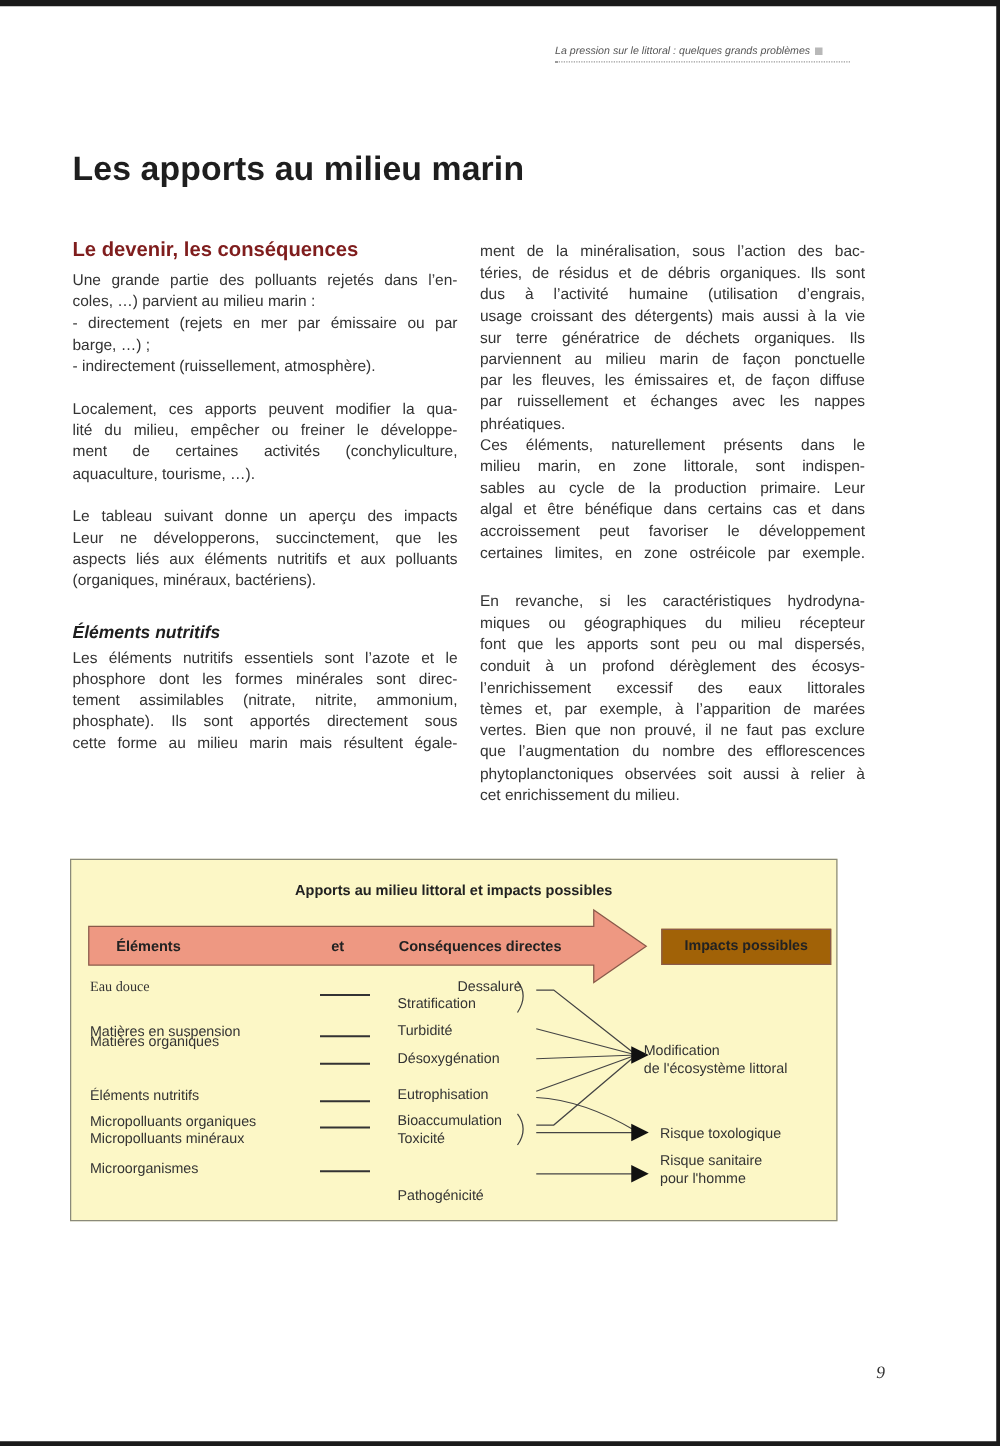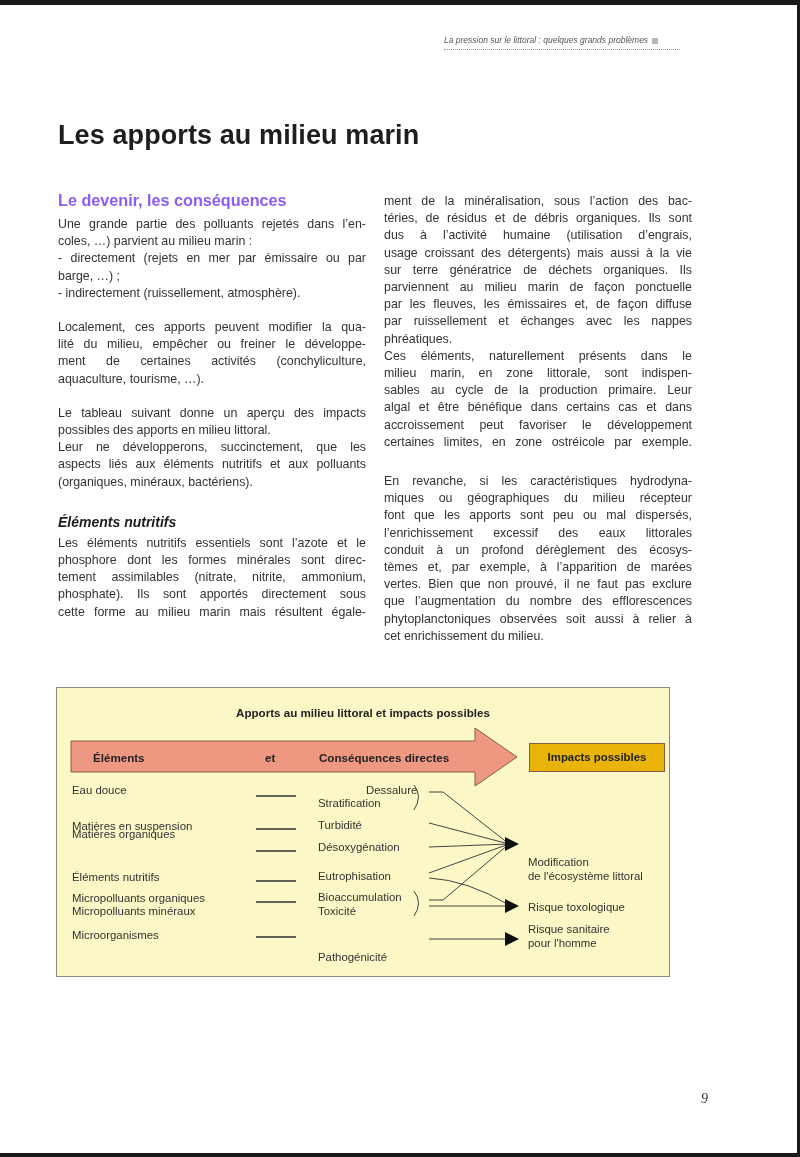--- a/index.html
+++ b/index.html
@@ -24,41 +24,41 @@
   .page-title {
     position: absolute; left: 58px; top: 120px;
     font-size: 27px; font-weight: bold; color: #1e1e1e; letter-spacing: 0.1px;
   }
 
   .col { position: absolute; width: 308px; font-size: 12.4px; line-height: 17.2px; color: #333; text-align: justify; }
   .col-left { left: 58px; top: 190px; }
   .col-right { left: 384px; top: 193px; }
   .col p { margin: 0; }
   .col .gap { height: 17px; }
-  .h2 { font-size: 16.2px; font-weight: bold; color: #8b5cf6; margin: 0 0 6px 0; line-height: 20px; }
+  .h2 { font-size: 16.2px; font-weight: bold; color: #7f1d1d; margin: 0 0 6px 0; line-height: 20px; }
   .h3 { font-size: 14px; font-weight: bold; font-style: italic; color: #1e1e1e; margin: 0 0 4px 0; line-height: 18px; }
   .line { display: block; white-space: nowrap; }
   .just { text-align: justify; text-align-last: justify; }
 
   
   .diagram {
     position: absolute; left: 56px; top: 687px; width: 614px; height: 290px;
     background: #fcf7c6; border: 1.5px solid #8a8a7a; box-sizing: border-box;
     font-size: 11.4px; color: #333;
   }
   .diagram-title {
     position: absolute; left: 0; top: 18px; width: 100%; text-align: center;
     font-weight: bold; font-size: 11.6px; color: #222;
   }
   .diagram svg { position: absolute; left: 0; top: 0; }
   .dg-text { position: absolute; white-space: nowrap; line-height: 13.5px; }
   .hdr { font-weight: bold; font-size: 11.6px; color: #222; }
   .impbox {
     position: absolute; left: 472px; top: 55px; width: 136px; height: 29px;
-    background: #eab308; border: 1px solid #8a5a4a; box-sizing: border-box;
+    background: #a16207; border: 1px solid #8a5a4a; box-sizing: border-box;
     text-align: center; line-height: 27px; font-weight: bold; font-size: 11.4px; color: #222;
   }
   .page-number {
     position: absolute; left: 701px; top: 1091px; font-family: "Liberation Serif", serif;
     font-style: italic; font-size: 14px; color: #333;
   }
 </style>
 </head>
 <body>
 
@@ -84,21 +84,20 @@
   <div class="gap"></div>
   <p>
     <span class="line just">Localement, ces apports peuvent modifier la qua-</span>
     <span class="line just">lité du milieu, empêcher ou freiner le développe-</span>
     <span class="line just">ment de certaines activités (conchyliculture,</span>
     <span class="line">aquaculture, tourisme, …).</span>
   </p>
   <div class="gap"></div>
   <p>
     <span class="line just">Le tableau suivant donne un aperçu des impacts</span>
-    <span class="line">possibles des apports en milieu littoral.</span>
     <span class="line just">Leur ne développerons, succinctement, que les</span>
     <span class="line just">aspects liés aux éléments nutritifs et aux polluants</span>
     <span class="line">(organiques, minéraux, bactériens).</span>
   </p>
   <div class="gap" style="height:22px"></div>
   <div class="h3">Éléments nutritifs</div>
   <p>
     <span class="line just">Les éléments nutritifs essentiels sont l’azote et le</span>
     <span class="line just">phosphore dont les formes minérales sont direc-</span>
     <span class="line just">tement assimilables (nitrate, nitrite, ammonium,</span>
@@ -125,22 +124,22 @@
     <span class="line just">sables au cycle de la production primaire. Leur</span>
     <span class="line just">algal et être bénéfique dans certains cas et dans</span>
     <span class="line just">accroissement peut favoriser le développement</span>
     <span class="line just">certaines limites, en zone ostréicole par exemple.</span>
   </p>
   <div class="gap" style="height:22px"></div>
   <p>
     <span class="line just">En revanche, si les caractéristiques hydrodyna-</span>
     <span class="line just">miques ou géographiques du milieu récepteur</span>
     <span class="line just">font que les apports sont peu ou mal dispersés,</span>
+    <span class="line just">conduit à un profond dérèglement des écosys-</span>
     <span class="line just">l’enrichissement excessif des eaux littorales</span>
-    <span class="line just">conduit à un profond dérèglement des écosys-</span>
     <span class="line just">tèmes et, par exemple, à l’apparition de marées</span>
     <span class="line just">vertes. Bien que non prouvé, il ne faut pas exclure</span>
     <span class="line just">que l’augmentation du nombre des efflorescences</span>
     <span class="line just">phytoplanctoniques observées soit aussi à relier à</span>
     <span class="line">cet enrichissement du milieu.</span>
   </p>
 </div>
 
 <div class="diagram">
   <svg width="614" height="290">
@@ -176,38 +175,38 @@
     </g>
   </svg>
 
   <div class="diagram-title">Apports au milieu littoral et impacts possibles</div>
 
   <div class="dg-text hdr" style="left:36px; top:63px;">Éléments</div>
   <div class="dg-text hdr" style="left:208px; top:63px;">et</div>
   <div class="dg-text hdr" style="left:262px; top:63px;">Conséquences directes</div>
   <div class="impbox">Impacts possibles</div>
 
-  <div class="dg-text" style="left:15px; top:96px;">Eau douce</div>
+  <div class="dg-text" style="left:15px; top:96px;font-family:Liberation Serif, serif;">Eau douce</div>
   <div class="dg-text" style="left:15px; top:132px;">Matières en suspension</div>
   <div class="dg-text" style="left:15px; top:140px;">Matières organiques</div>
   <div class="dg-text" style="left:15px; top:183px;">Éléments nutritifs</div>
   <div class="dg-text" style="left:15px; top:204px;">Micropolluants organiques</div>
   <div class="dg-text" style="left:15px; top:217px;">Micropolluants minéraux</div>
   <div class="dg-text" style="left:15px; top:241px;">Microorganismes</div>
 
   <div class="dg-text" style="left:261px; top:96px;padding-left:48px;">Dessalure</div>
   <div class="dg-text" style="left:261px; top:109px;">Stratification</div>
   <div class="dg-text" style="left:261px; top:131px;">Turbidité</div>
   <div class="dg-text" style="left:261px; top:153px;">Désoxygénation</div>
   <div class="dg-text" style="left:261px; top:182px;">Eutrophisation</div>
   <div class="dg-text" style="left:261px; top:203px;">Bioaccumulation</div>
   <div class="dg-text" style="left:261px; top:217px;">Toxicité</div>
   <div class="dg-text" style="left:261px; top:239px;margin-top:24px;">Pathogénicité</div>
 
-  <div class="dg-text" style="left:471px; top:147px;margin-top:21px;">
+  <div class="dg-text" style="left:458px; top:147px;">
     <span>Modification</span><br>
     <span>de l'écosystème littoral</span>
   </div>
   <div class="dg-text" style="left:471px; top:213px;">Risque toxologique</div>
   <div class="dg-text" style="left:471px; top:235px;">
     <span>Risque sanitaire</span><br>
     <span>pour l'homme</span>
   </div>
 </div>
 

